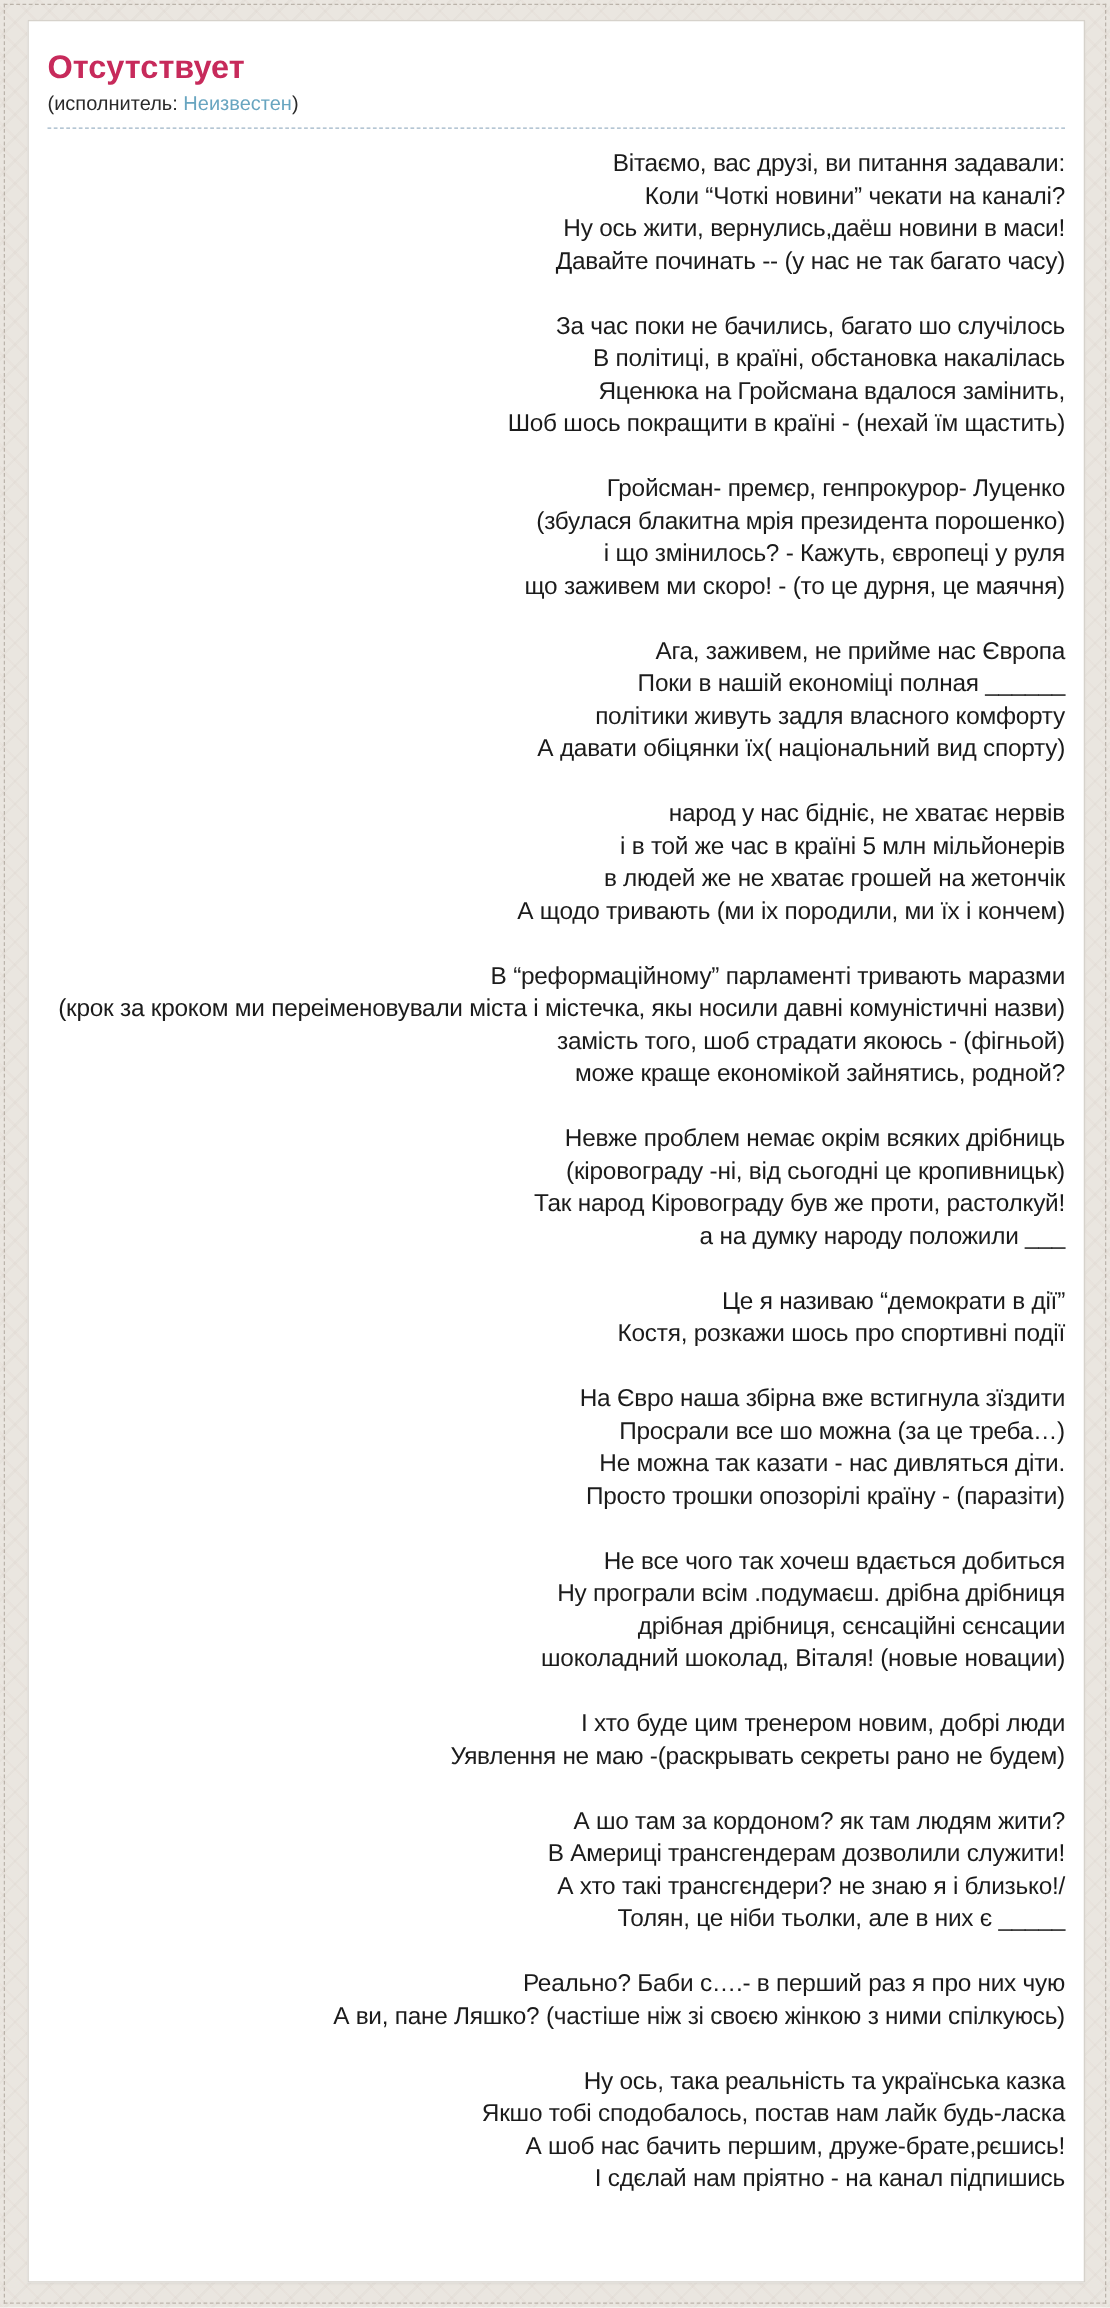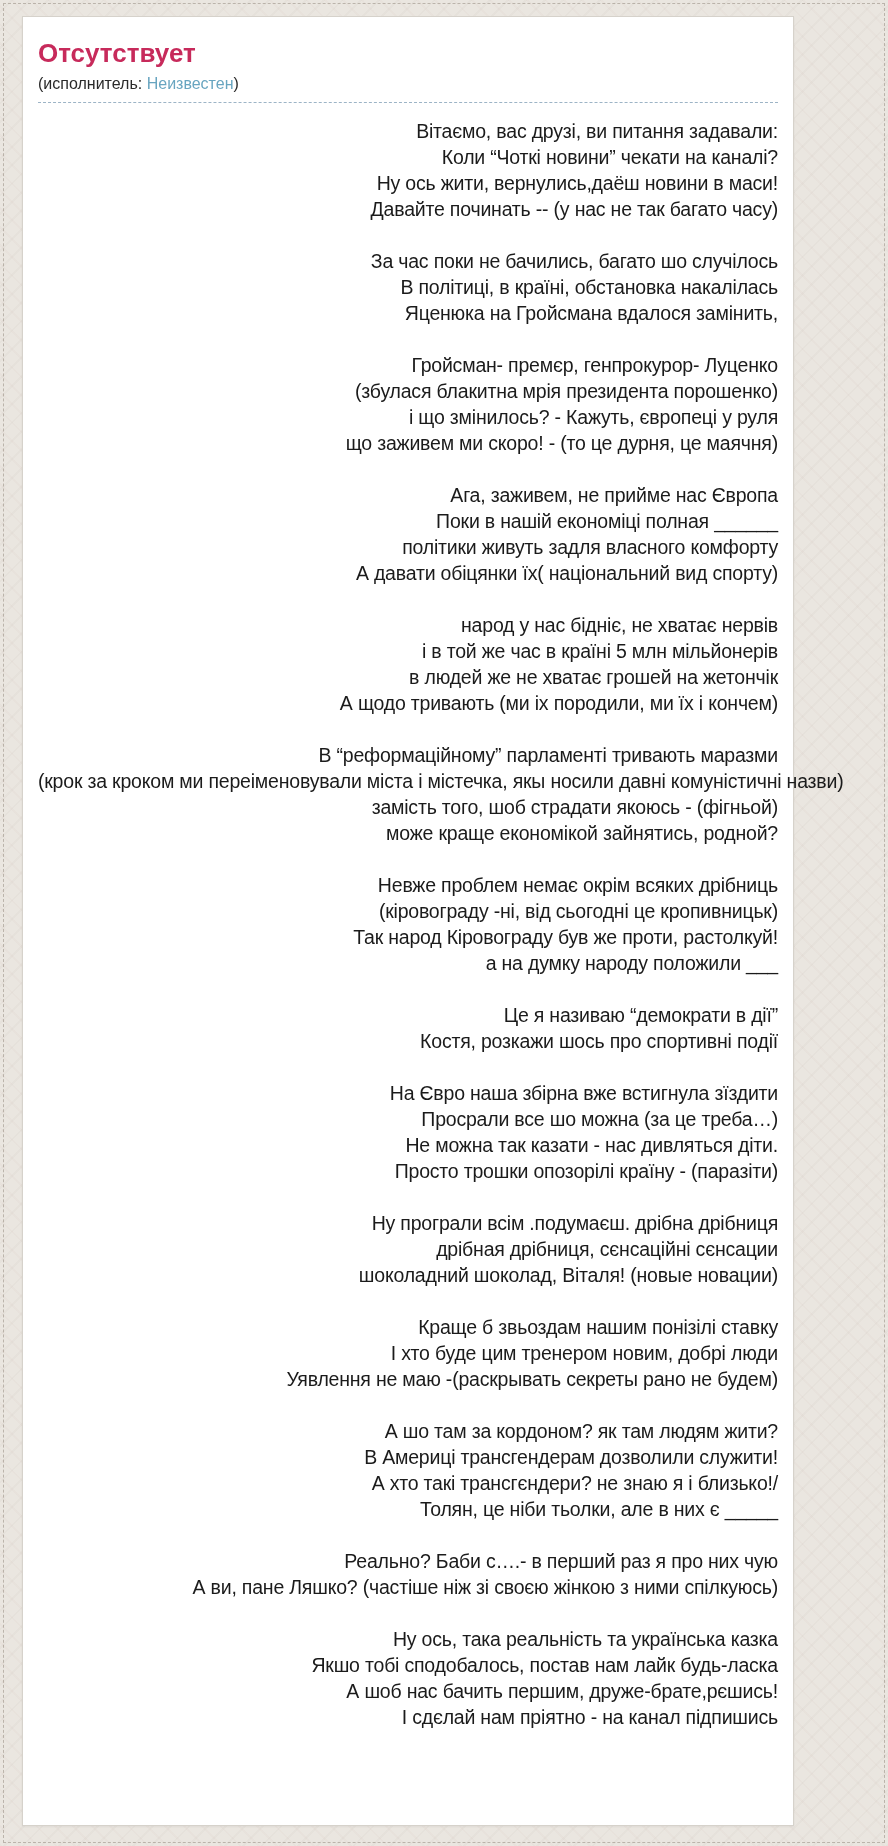--- a/index.html
+++ b/index.html
@@ -20,21 +20,21 @@
   .stitch-border {
     position: absolute;
     left: 3px; top: 3px; right: 3px; bottom: 3px;
     border: 1px dashed rgba(150,140,128,0.55);
     pointer-events: none;
   }
   .card {
     position: absolute;
     left: 22px;
     top: 16px;
-    width: 772px;
+    width: 846px;
     height: 1810px;
     box-sizing: border-box;
     background: #ffffff;
     border: 1px solid #d6d2cb;
     box-shadow: 0 1px 2px rgba(0,0,0,0.05);
     padding: 18px 15px 0 15px;
     overflow: visible;
   }
   .header {
     border-bottom: 1px dashed #9db4c6;
@@ -88,20 +88,21 @@
       <div class="stanza">
         <div class="line">Вітаємо, вас друзі, ви питання задавали:</div>
         <div class="line">Коли “Чоткі новини” чекати на каналі?</div>
         <div class="line">Ну ось жити, вернулись,даёш новини в маси!</div>
         <div class="line">Давайте починать -- (у нас не так багато часу)</div>
       </div>
       <div class="stanza">
         <div class="line">За час поки не бачились, багато шо случілось</div>
         <div class="line">В політиці, в країні, обстановка накалілась</div>
         <div class="line">Яценюка на Гройсмана вдалося замінить,</div>
+        <div class="line">Шоб шось покращити в країні - (нехай їм щастить)</div>
       </div>
       <div class="stanza">
         <div class="line">Гройсман- премєр, генпрокурор- Луценко</div>
         <div class="line">(збулася блакитна мрія президента порошенко)</div>
         <div class="line">і що змінилось? - Кажуть, європеці у руля</div>
         <div class="line">що заживем ми скоро! - (то це дурня, це маячня)</div>
       </div>
       <div class="stanza">
         <div class="line">Ага, заживем, не прийме нас Європа</div>
         <div class="line">Поки в нашій економіці полная ______</div>
@@ -130,26 +131,26 @@
         <div class="line">Це я називаю “демократи в дії”</div>
         <div class="line">Костя, розкажи шось про спортивні події</div>
       </div>
       <div class="stanza">
         <div class="line">На Євро наша збірна вже встигнула зїздити</div>
         <div class="line">Просрали все шо можна (за це треба…)</div>
         <div class="line">Не можна так казати - нас дивляться діти.</div>
         <div class="line">Просто трошки опозорілі країну - (паразіти)</div>
       </div>
       <div class="stanza">
+        <div class="line">Не все чого так хочеш вдається добиться</div>
         <div class="line">Ну програли всім .подумаєш. дрібна дрібниця</div>
         <div class="line">дрібная дрібниця, сєнсаційні сєнсации</div>
         <div class="line">шоколадний шоколад, Віталя! (новые новации)</div>
       </div>
       <div class="stanza">
-        <div class="line">Краще б звьоздам нашим понізілі ставку</div>
         <div class="line">І хто буде цим тренером новим, добрі люди</div>
         <div class="line">Уявлення не маю -(раскрывать секреты рано не будем)</div>
       </div>
       <div class="stanza">
         <div class="line">А шо там за кордоном? як там людям жити?</div>
         <div class="line">В Америці трансгендерам дозволили служити!</div>
         <div class="line">А хто такі трансгєндери? не знаю я і близько!/</div>
         <div class="line">Толян, це ніби тьолки, але в них є _____</div>
       </div>
       <div class="stanza">

